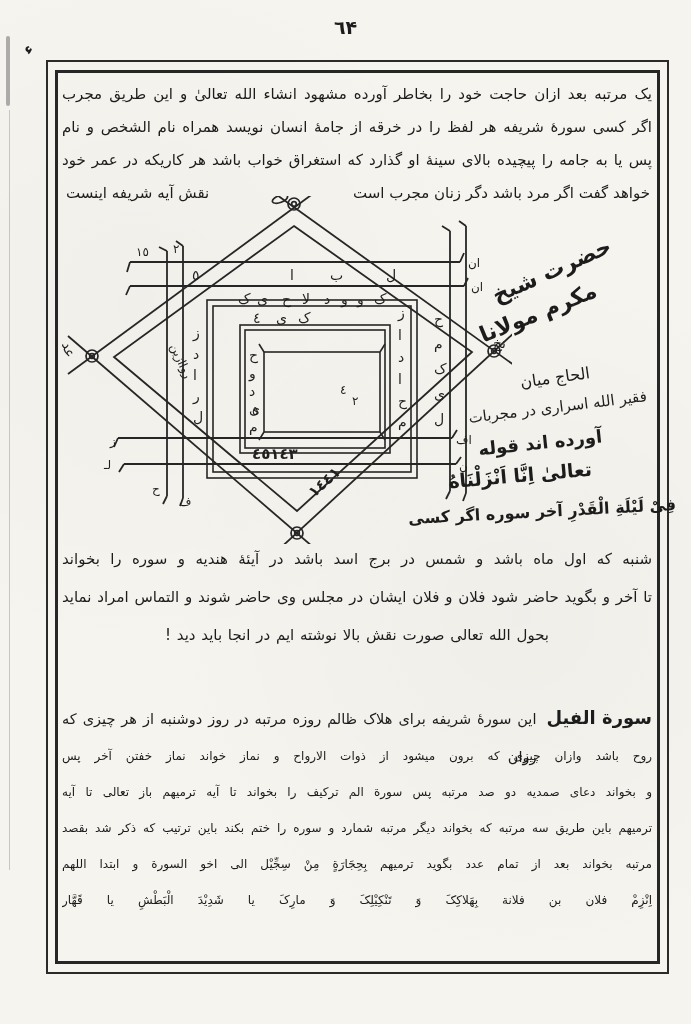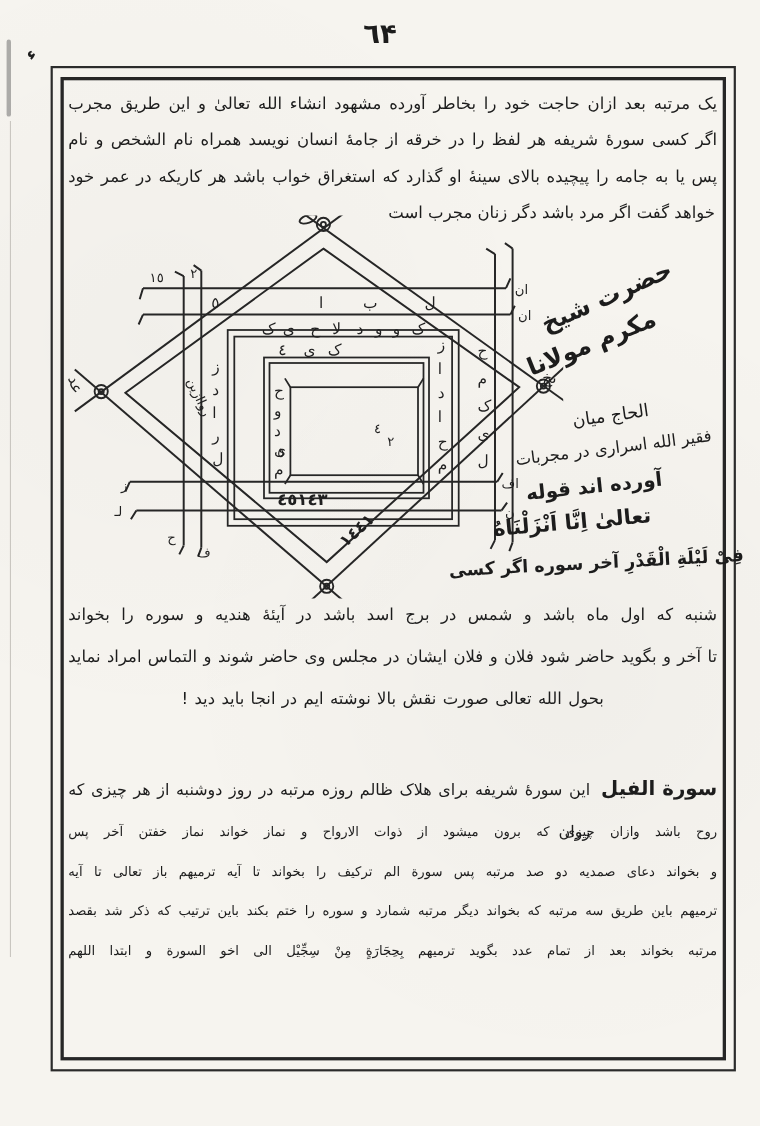--- a/index.html
+++ b/index.html
@@ -5,21 +5,21 @@
   html,body{margin:0;padding:0;background:#ffffff;}
   .page{
     position:relative;width:691px;height:1024px;margin:0 auto;
     background:
       radial-gradient(circle at 20% 30%, rgba(0,0,0,0.02), transparent 40%),
       radial-gradient(circle at 75% 60%, rgba(0,0,0,0.025), transparent 45%),
       #f6f4ef;
     font-family:"DejaVu Sans",sans-serif;color:#1c1c1c;overflow:hidden;
   }
   .page-number{position:absolute;top:16px;left:0;right:0;text-align:center;
-    font-size:25px;font-weight:bold;letter-spacing:2px;}
+    font-size:19px;font-weight:bold;letter-spacing:2px;}
   .corner-mark{position:absolute;left:24px;top:40px;font-size:15px;font-weight:bold;
     transform:rotate(-38deg);}
   .edge-smudge{position:absolute;left:6px;top:36px;width:4px;height:70px;
     background:#6f6f6f;opacity:.55;border-radius:2px;}
   .edge-line{position:absolute;left:9px;top:110px;width:1px;height:760px;background:#c9c6c0;}
   .frame-outer{position:absolute;left:46px;top:60px;right:22px;bottom:50px;
     border:2px solid #2b2b2b;}
   .frame-inner{position:absolute;left:55px;top:70px;right:31px;bottom:60px;
     border:3px solid #262626;}
   .text-col{position:absolute;left:62px;width:590px;direction:rtl;}
@@ -65,20 +65,21 @@
 
   <div class="frame-outer"></div>
   <div class="frame-inner"></div>
 
   <div class="text-col top-par">
     <div class="line">یک مرتبه بعد ازان حاجت خود را بخاطر آورده مشهود انشاء الله تعالیٰ و این طریق مجرب است</div>
     <div class="line">اگر کسی سورهٔ شریفه هر لفظ را در خرقه از جامهٔ انسان نویسد همراه نام الشخص و نام مادر وی بر غزال</div>
     <div class="line">پس یا به جامه را پیچیده بالای سینهٔ او گذارد که استغراق خواب باشد هر کاریکه در عمر خود کرده باشد</div>
     <div class="split-line">
       <span class="seg-r">خواهد گفت اگر مرد باشد دگر زنان مجرب است</span>
+      <span class="seg-l">نقش آیه شریفه اینست</span>
     </div>
   </div>
 
   <svg class="diagram" width="460" height="348" viewBox="0 0 460 348">
     <g fill="none" stroke="#262626" stroke-width="1.8">
       <line x1="16" y1="178" x2="266" y2="-6"></line>
       <line x1="218" y1="-6" x2="466" y2="172"></line>
       <line x1="464" y1="135" x2="223" y2="357"></line>
       <line x1="268" y1="357" x2="16" y2="140"></line>
       <polygon points="242,30 420,156 245,315 62,161"></polygon>
@@ -203,15 +204,16 @@
 
   <div class="text-col bot-par">
     <div class="lead-line">
       <span class="lead-word">سورة الفیل</span>
       <span class="lead-rest">این سورهٔ شریفه برای هلاک ظالم روزه مرتبه در روز دوشنبه از هر چیزی که روان</span>
     </div>
     <div class="line">روح باشد وازان چیزی که برون میشود از ذوات الارواح و نماز خواند نماز خفتن آخر پس</div>
     <div class="line">و بخواند دعای صمدیه دو صد مرتبه پس سورة الم ترکیف را بخواند تا آیه ترمیهم باز تعالی تا آیه</div>
     <div class="line">ترمیهم باین طریق سه مرتبه که بخواند دیگر مرتبه شمارد و سوره را ختم بکند باین ترتیب که ذکر شد بقصد</div>
     <div class="line">مرتبه بخواند بعد از تمام عدد بگوید ترمیهم بِحِجَارَةٍ مِنْ سِجِّیْل الی اخو السورة و ابتدا اللهم</div>
+    <div class="line">اِنْزِمْ فلان بن فلانة بِهَلاکِکَ وَ تَنْکِیْلِکَ وَ مارِکَ یا شَدِیْدَ الْبَطْشِ یا قَهَّار</div>
   </div>
 
 </div>
 
 </body></html>

